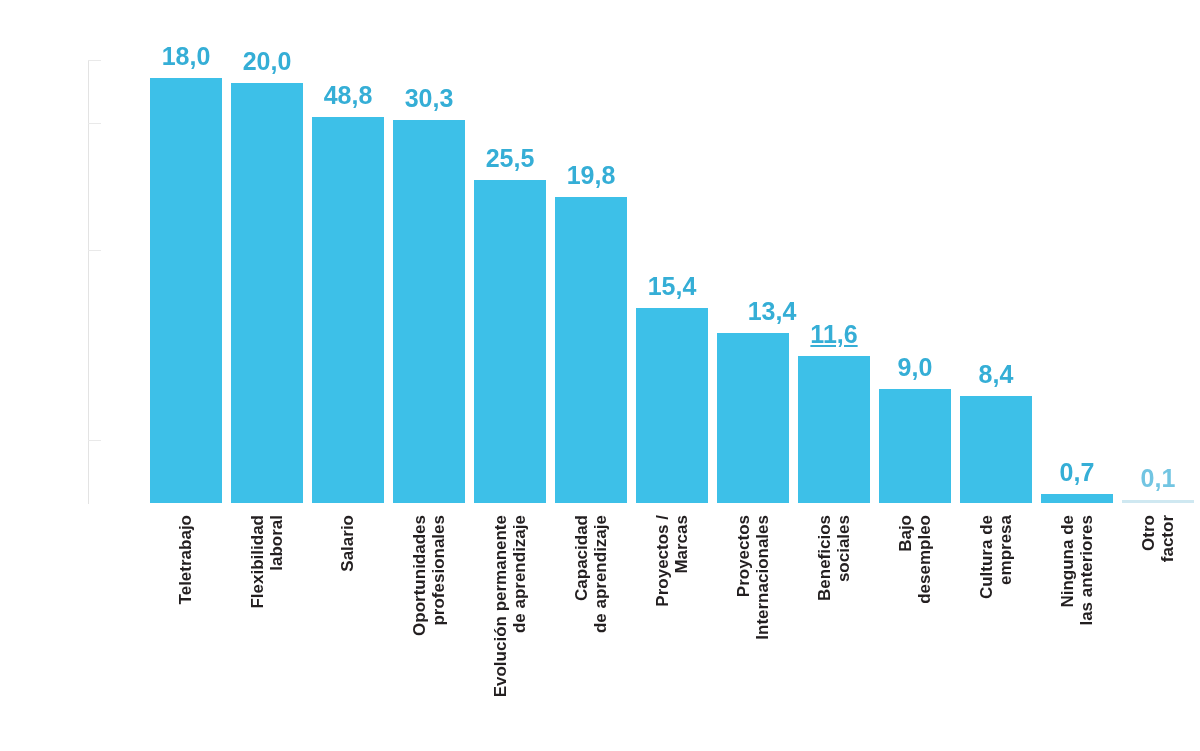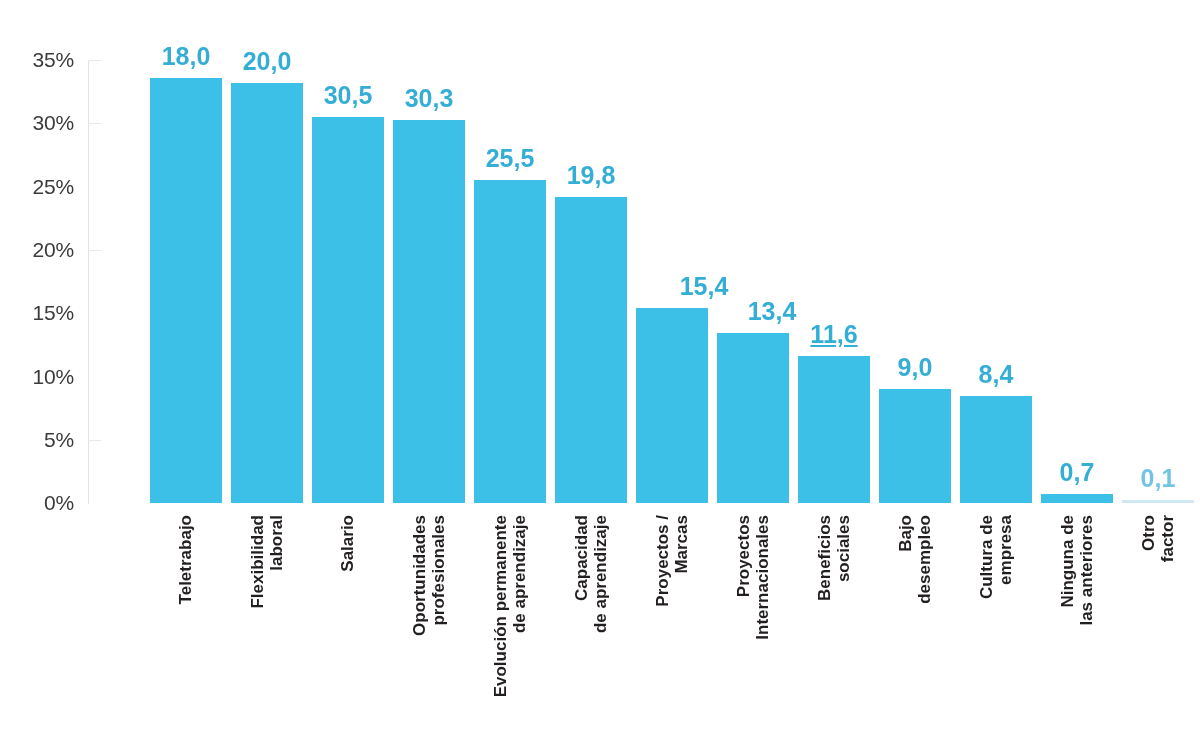--- a/index.html
+++ b/index.html
@@ -116,71 +116,61 @@
     white-space: nowrap;
     font-family: "Liberation Sans", sans-serif;
   }
   .cat-line { display: block; }
 </style>
 </head>
 <body>
 
 <div id="chart-root">
 
-  <div class="y-axis-labels">
-    <div class="y-tick-label" style="top:60px;">35%</div>
-    <div class="y-tick-label" style="top:123px;">30%</div>
-    <div class="y-tick-label" style="top:187px;">25%</div>
-    <div class="y-tick-label" style="top:250px;">20%</div>
-    <div class="y-tick-label" style="top:313px;">15%</div>
-    <div class="y-tick-label" style="top:377px;">10%</div>
-    <div class="y-tick-label" style="top:440px;">5%</div>
-    <div class="y-tick-label" style="top:503px;">0%</div>
-  </div>
 
   <div class="y-axis-line"></div>
   <div class="y-axis-tick" style="top:60px;"></div>
   <div class="y-axis-tick" style="top:123px;"></div>
   <div class="y-axis-tick" style="top:250px;"></div>
   <div class="y-axis-tick" style="top:440px;"></div>
 
   <div class="plot-area">
 
     <div class="bar-group" style="left:150px;">
       <div class="bar-value" style="bottom:432px;">18,0</div>
       <div class="bar-rect" style="height:425px;"></div>
     </div>
 
     <div class="bar-group" style="left:231px;">
       <div class="bar-value" style="bottom:427px;">20,0</div>
       <div class="bar-rect" style="height:420px;"></div>
     </div>
 
     <div class="bar-group" style="left:312px;">
-      <div class="bar-value" style="bottom:393px;">30,5</div>
+      <div class="bar-value" style="bottom:393px;">48,8</div>
       <div class="bar-rect" style="height:386px;"></div>
     </div>
 
     <div class="bar-group" style="left:393px;">
       <div class="bar-value" style="bottom:390px;">30,3</div>
       <div class="bar-rect" style="height:383px;"></div>
     </div>
 
     <div class="bar-group" style="left:474px;">
       <div class="bar-value" style="bottom:330px;">25,5</div>
       <div class="bar-rect" style="height:323px;"></div>
     </div>
 
     <div class="bar-group" style="left:555px;">
       <div class="bar-value" style="bottom:313px;">19,8</div>
       <div class="bar-rect" style="height:306px;"></div>
     </div>
 
     <div class="bar-group" style="left:636px;">
-      <div class="bar-value" style="bottom:202px;margin-left:32px;">15,4</div>
+      <div class="bar-value" style="bottom:202px;">15,4</div>
       <div class="bar-rect" style="height:195px;"></div>
     </div>
 
     <div class="bar-group" style="left:717px;">
       <div class="bar-value" style="bottom:177px;margin-left:19px;">13,4</div>
       <div class="bar-rect" style="height:170px;"></div>
     </div>
 
     <div class="bar-group" style="left:798px;">
       <div class="bar-value" style="bottom:154px;text-decoration:underline;">11,6</div>

